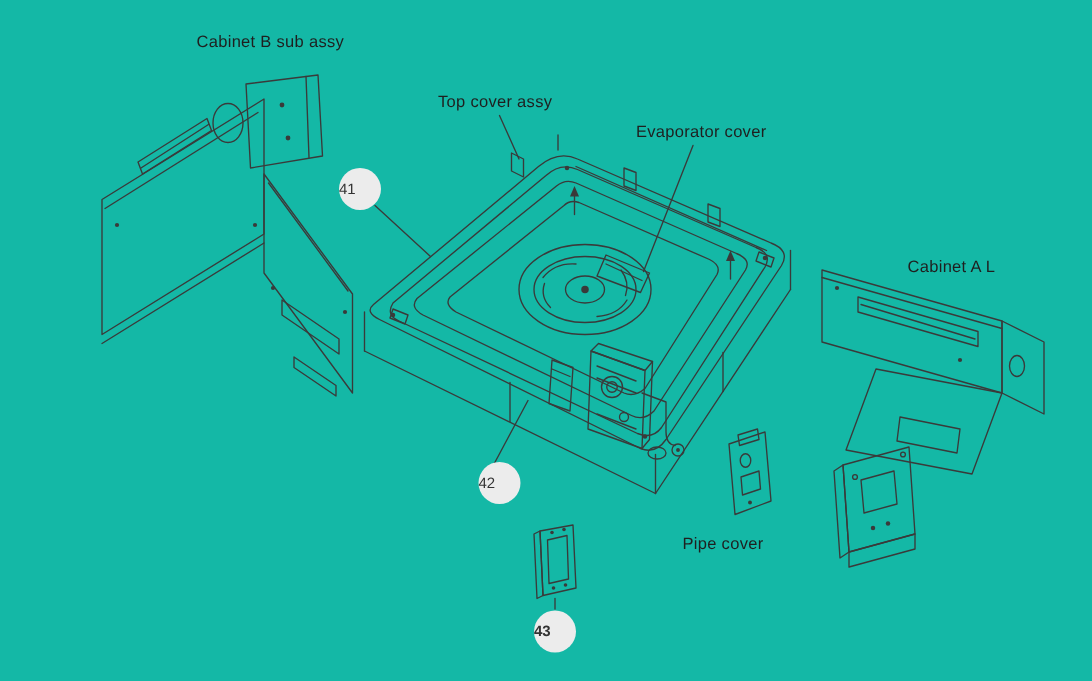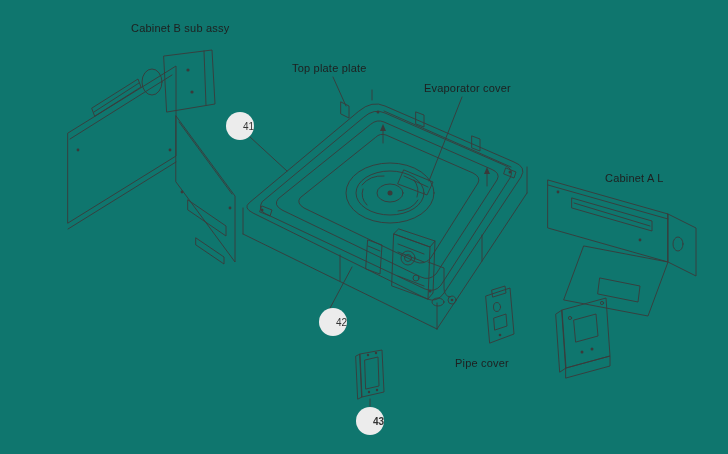--- a/index.html
+++ b/index.html
@@ -1,25 +1,25 @@
 <!DOCTYPE html>
 <html><head>
 <meta charset="utf-8">
 <style>
   * { margin:0; padding:0; box-sizing:border-box; }
   html,body { background:#ffffff; font-family:"Liberation Sans", sans-serif; }
-  .stage { position:relative; width:728px; height:454px; background:#0f766e; overflow:hidden; }
+  .stage { position:relative; width:728px; height:454px; background:#14b8a6; overflow:hidden; }
   .stage svg { position:absolute; left:0; top:0; }
   svg polygon, svg path, svg line, svg polyline, svg ellipse, svg circle {
     stroke:#3a3a3a; stroke-width:0.9; fill:none; stroke-linejoin:round; stroke-linecap:round;
   }
   svg .dot { fill:#3a3a3a; stroke:none; }
   .label { position:absolute; font-size:11px; color:#1f1f1f; white-space:nowrap; letter-spacing:0.2px; }
   .balloon { position:absolute; width:28px; height:28px; border-radius:50%; background:#ececec;
-             display:flex; align-items:center; justify-content:flex-end; font-size:10px; color:#333333; }
+             display:flex; align-items:center; justify-content:flex-start; font-size:10px; color:#333333; }
 </style>
 </head>
 <body>
 
 <div class="stage">
 
   <svg width="728" height="454" viewBox="0 0 728 454">
 
     <g>
       <polygon points="68,133 176,66 176,156 68,223"></polygon>
@@ -152,21 +152,21 @@
       <line x1="333" y1="77" x2="346" y2="106"></line>
       <line x1="462" y1="97" x2="429" y2="181"></line>
       <line x1="250" y1="137" x2="287" y2="171"></line>
       <line x1="329" y1="310" x2="352" y2="267"></line>
       <line x1="370" y1="399" x2="370" y2="406"></line>
     </g>
   </svg>
 
   <div class="label" style="left:131px; top:22px;">Cabinet B sub assy</div>
 
-  <div class="label" style="left:292px; top:62px;">Top plate plate</div>
+  <div class="label" style="left:292px; top:62px;">Top cover assy</div>
 
   <div class="label" style="left:424px; top:82px;">Evaporator cover</div>
 
   <div class="label" style="left:605px; top:172px;">Cabinet A L</div>
 
   <div class="label" style="left:455px; top:357px;">Pipe cover</div>
 
   <div class="balloon" style="left:226px; top:112px;">
     <span>41</span>
   </div>

